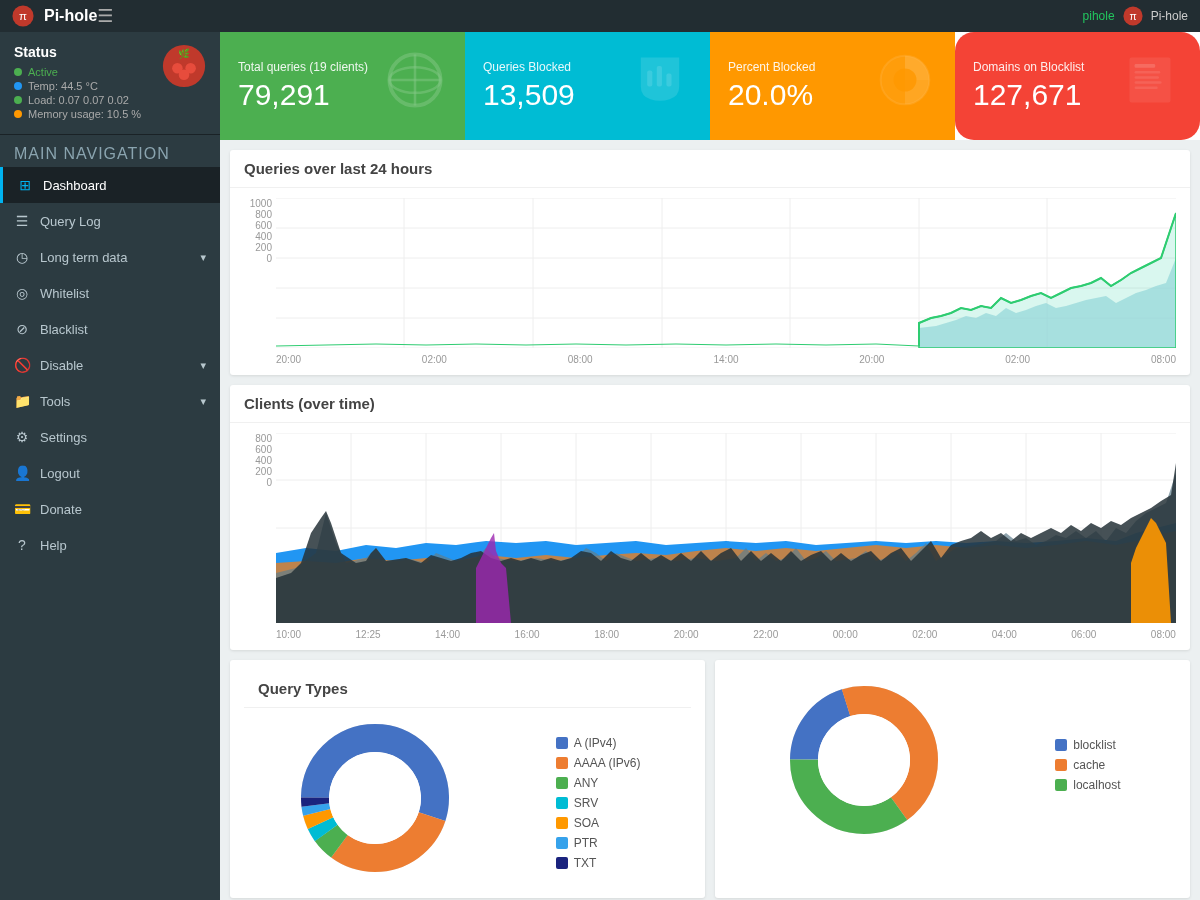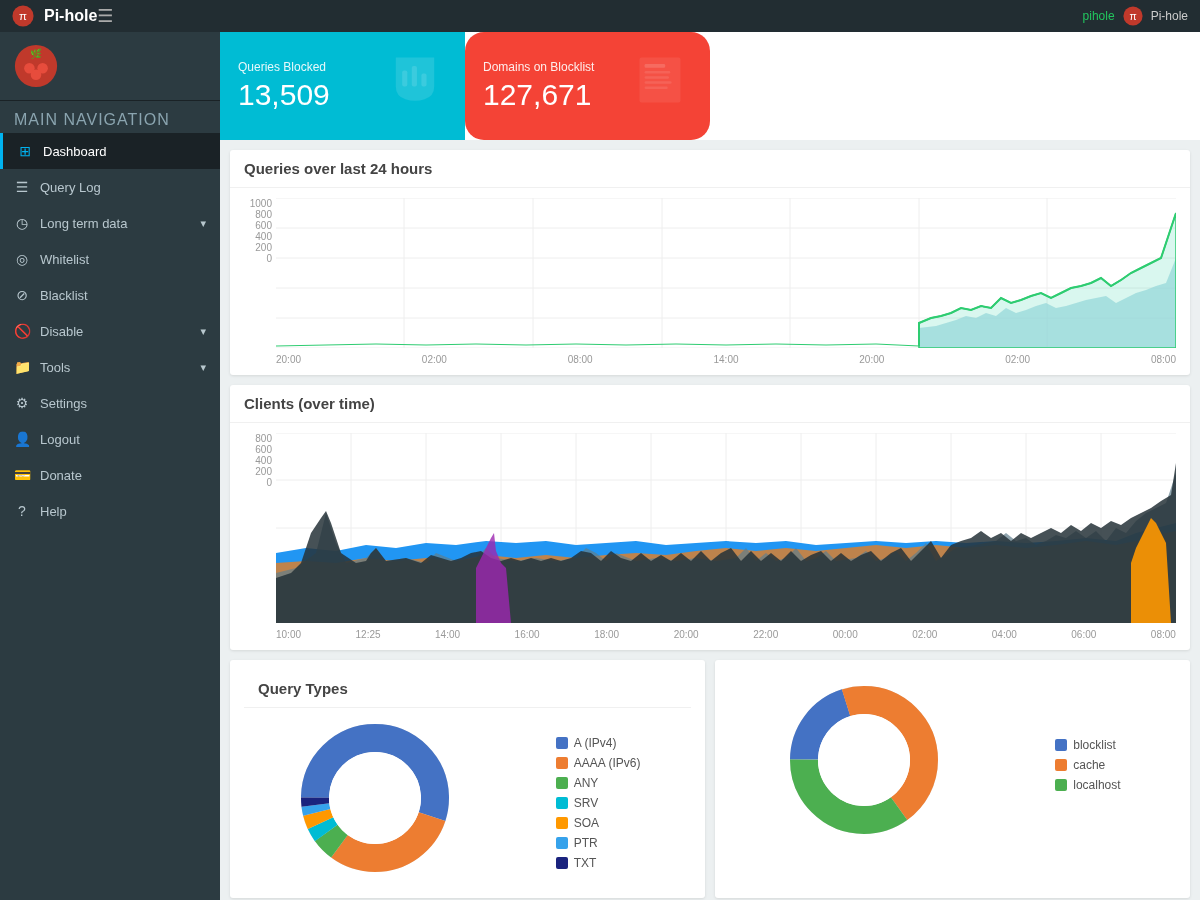--- a/index.html
+++ b/index.html
@@ -203,20 +203,39 @@
     <span style="color:#ccc;font-size:12px;">Pi-hole</span>
   </div>
 </div>
 
 <div class="main-layout">
 
   <div class="sidebar">
 
     <div class="sidebar-status">
       <div style="display:flex;justify-content:space-between;align-items:flex-start;">
+        <div>
+          <div class="status-title">Status</div>
+          <div class="status-item">
+            <div class="dot dot-green"></div>
+            <span style="color:#4caf50;">Active</span>
+          </div>
+          <div class="status-item">
+            <div class="dot dot-blue"></div>
+            <span>Temp: 44.5 °C</span>
+          </div>
+          <div class="status-item">
+            <div class="dot dot-green"></div>
+            <span>Load: 0.07  0.07  0.02</span>
+          </div>
+          <div class="status-item">
+            <div class="dot dot-yellow"></div>
+            <span>Memory usage: 10.5 %</span>
+          </div>
+        </div>
 
         <svg width="44" height="44" viewBox="0 0 100 100">
           <circle cx="50" cy="50" r="48" fill="#c0392b"></circle>
           <text x="50" y="30" text-anchor="middle" font-size="22" fill="white">🌿</text>
           <circle cx="35" cy="55" r="12" fill="#e74c3c"></circle>
           <circle cx="65" cy="55" r="12" fill="#e74c3c"></circle>
           <circle cx="50" cy="70" r="12" fill="#e74c3c"></circle>
         </svg>
       </div>
     </div>
@@ -270,31 +289,59 @@
       <div class="nav-item">
         <span class="nav-icon">?</span>
         <span>Help</span>
       </div>
     </nav>
   </div>
 
   <div class="main-content">
 
     <div class="stat-cards">
+      <div class="stat-card stat-card-green">
+        <div class="stat-card-text">
+          <div class="stat-card-label">Total queries (19 clients)</div>
+          <div class="stat-card-value">79,291</div>
+        </div>
+        <div class="stat-card-icon">
+          <svg width="64" height="64" viewBox="0 0 100 100">
+            <circle cx="50" cy="50" r="40" fill="none" stroke="rgba(255,255,255,0.5)" stroke-width="6"></circle>
+            <ellipse cx="50" cy="50" rx="40" ry="20" fill="none" stroke="rgba(255,255,255,0.5)" stroke-width="4"></ellipse>
+            <line x1="10" y1="50" x2="90" y2="50" stroke="rgba(255,255,255,0.5)" stroke-width="4"></line>
+            <line x1="50" y1="10" x2="50" y2="90" stroke="rgba(255,255,255,0.5)" stroke-width="4"></line>
+          </svg>
+        </div>
+      </div>
       <div class="stat-card stat-card-blue">
         <div class="stat-card-text">
           <div class="stat-card-label">Queries Blocked</div>
           <div class="stat-card-value">13,509</div>
         </div>
         <div class="stat-card-icon">
           <svg width="64" height="64" viewBox="0 0 100 100">
             <path d="M20 15 L20 60 Q20 75 35 80 Q50 85 65 80 Q80 75 80 60 L80 15 Z" fill="rgba(255,255,255,0.4)"></path>
             <rect x="30" y="35" width="8" height="25" fill="rgba(255,255,255,0.6)" rx="3"></rect>
             <rect x="45" y="28" width="8" height="32" fill="rgba(255,255,255,0.6)" rx="3"></rect>
             <rect x="60" y="40" width="8" height="20" fill="rgba(255,255,255,0.6)" rx="3"></rect>
+          </svg>
+        </div>
+      </div>
+      <div class="stat-card stat-card-orange">
+        <div class="stat-card-text">
+          <div class="stat-card-label">Percent Blocked</div>
+          <div class="stat-card-value">20.0%</div>
+        </div>
+        <div class="stat-card-icon">
+          <svg width="64" height="64" viewBox="0 0 100 100">
+            <circle cx="50" cy="50" r="38" fill="rgba(255,255,255,0.15)" stroke="rgba(255,255,255,0.3)" stroke-width="3"></circle>
+            <path d="M50 50 L50 12 A38 38 0 0 1 88 50 Z" fill="rgba(255,255,255,0.5)"></path>
+            <path d="M50 50 L88 50 A38 38 0 0 1 50 88 Z" fill="rgba(255,255,255,0.35)"></path>
+            <circle cx="50" cy="50" r="18" fill="rgba(255,152,0,0.8)"></circle>
           </svg>
         </div>
       </div>
       <div class="stat-card stat-card-red">
         <div class="stat-card-text">
           <div class="stat-card-label">Domains on Blocklist</div>
           <div class="stat-card-value">127,671</div>
         </div>
         <div class="stat-card-icon">
           <svg width="64" height="64" viewBox="0 0 100 100">

